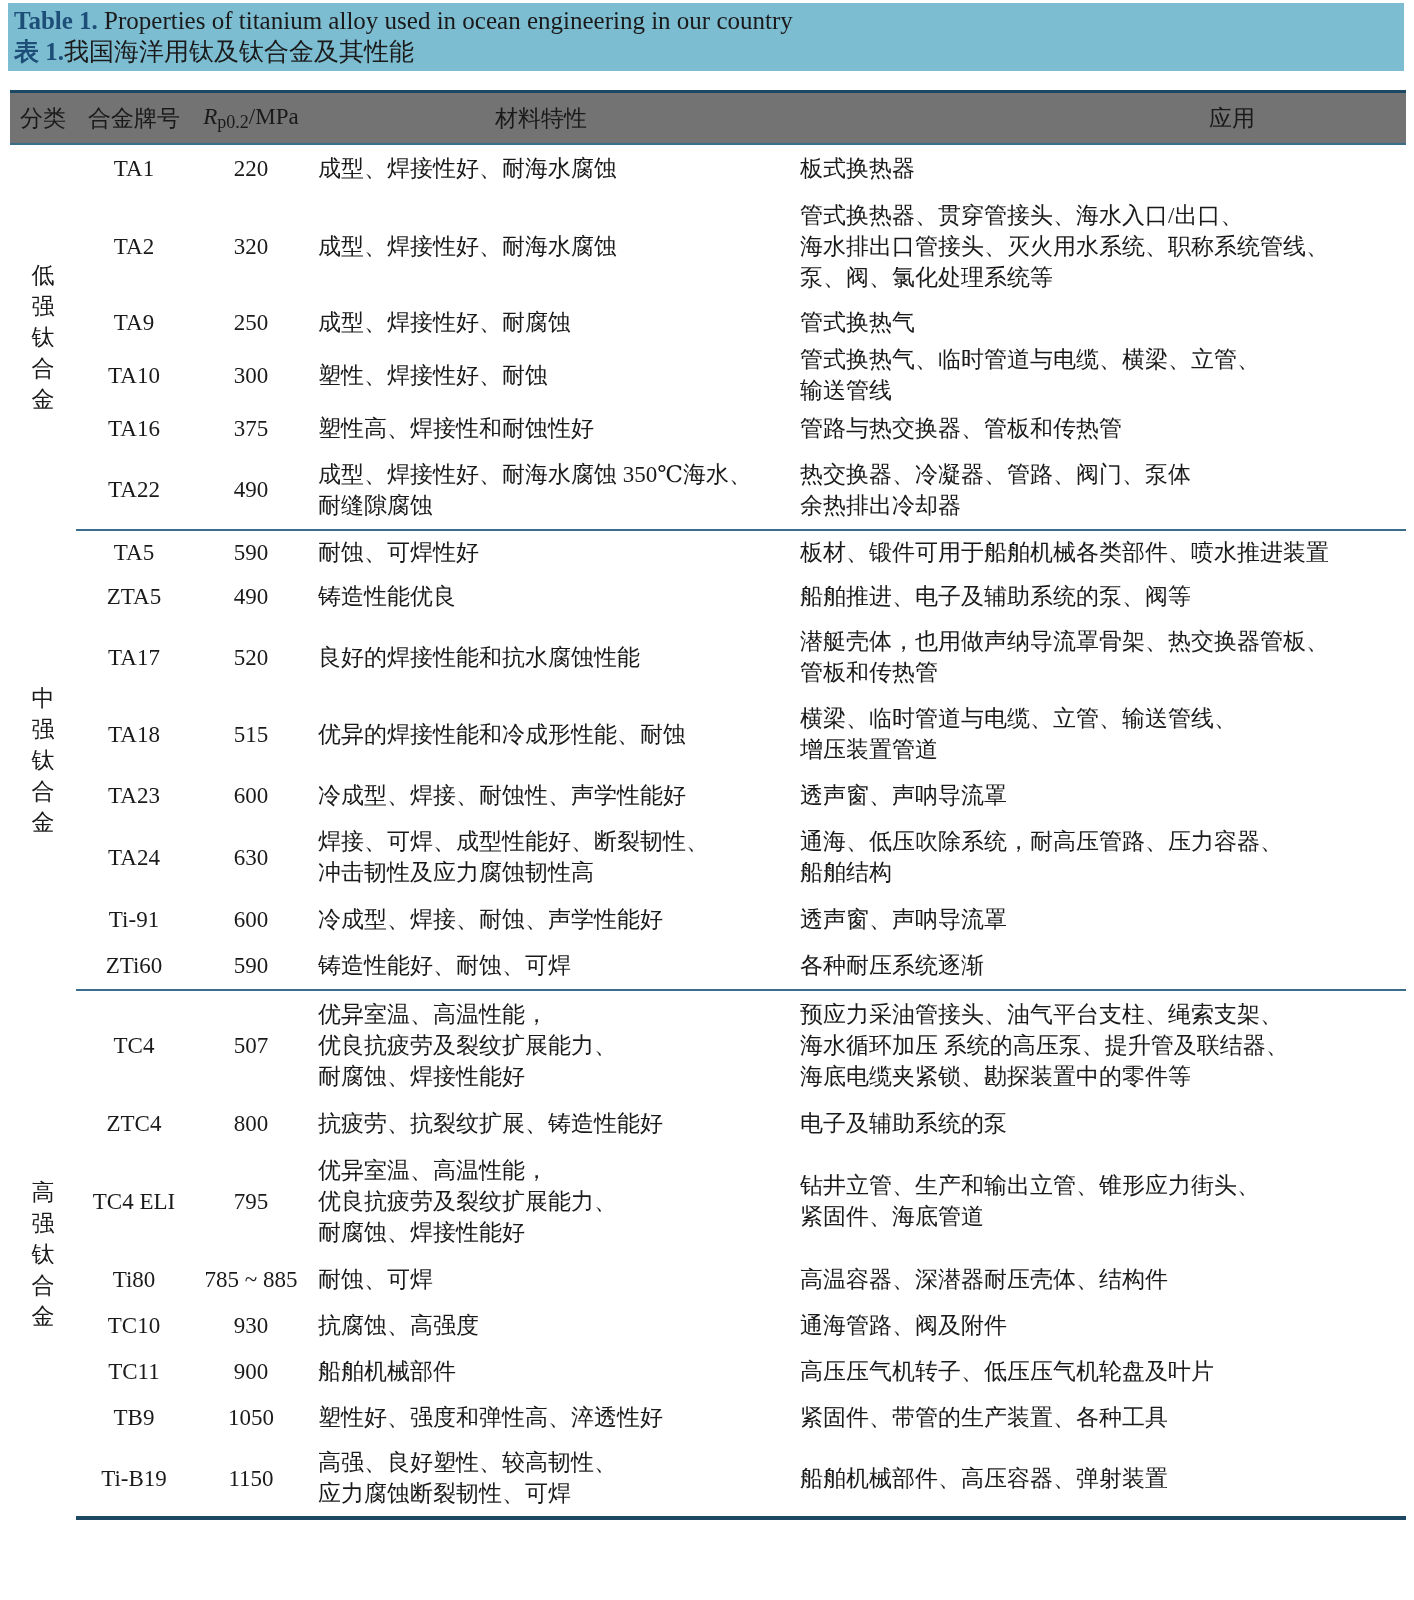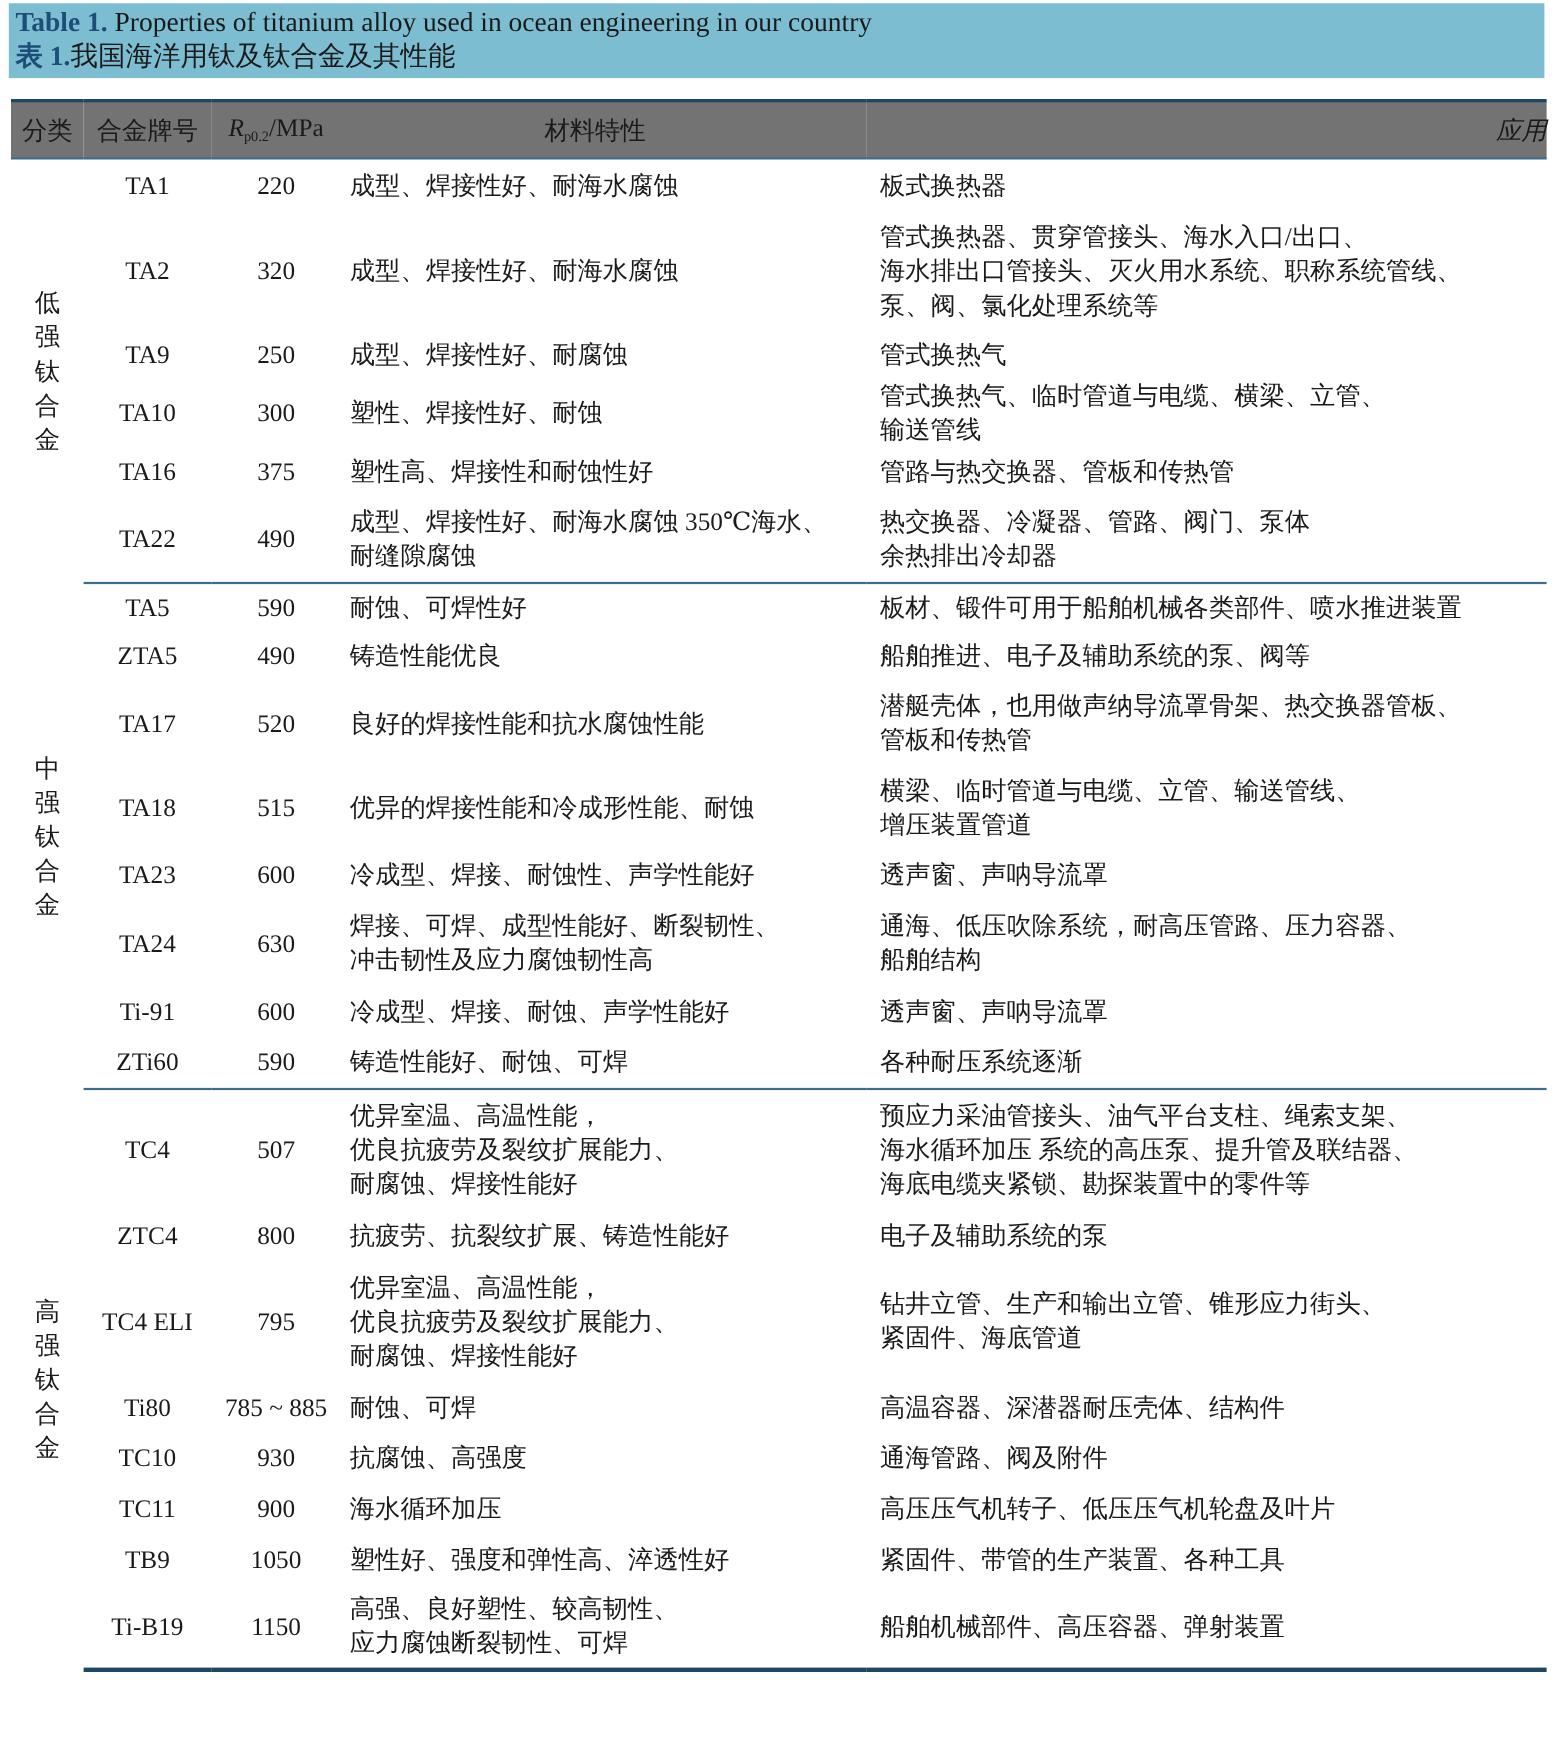--- a/index.html
+++ b/index.html
@@ -8,31 +8,31 @@
   .caption { position: absolute; left: 8px; top: 3px; width: 1396px; height: 68px;
              background: #7dbdd2; padding: 2px 6px; box-sizing: border-box; }
   .caption .line { font-size: 25px; line-height: 31px; white-space: nowrap; }
   .caption .label { color: #1d4e78; font-weight: bold; }
   .caption .line2 .label { }
   .tbl-wrap { position: absolute; left: 10px; top: 90px; width: 1396px; }
   table { border-collapse: collapse; width: 1396px; table-layout: fixed; }
   thead tr { background: #737373; }
   thead th { font-weight: normal; font-size: 23px; height: 50px; padding: 0; text-align: center;
              border-top: 3px solid #1d4863; border-bottom: 2px solid #3b6d8c; }
-  th.c-app { text-align: right; padding-left: 270px; font-style: italic; }
+  th.c-app { text-align: center; padding-left: 270px; }
   th.c-prop { text-align: left; padding-left: 185px; }
   td { font-size: 23px; line-height: 31px; vertical-align: middle; padding: 0; }
   td.c-cat { text-align: center; }
   td.c-grade, td.c-rp { text-align: center; }
   td.c-prop { padding-left: 8px; }
   td.c-app { padding-left: 12px; }
   .cat-text { display: inline-block; width: 26px; line-height: 31px; word-break: break-all; text-align: center; }
   tr.group-end td { border-bottom: 2px solid #3b6d8c; }
   tr.table-end td { border-bottom: 4px solid #1d4863; }
-  .sub { font-size: 13px; vertical-align: -4px; }
+  .sub { font-size: 18px; vertical-align: -4px; }
   .ital { font-style: italic; }
   .multi span { display: block; }
 </style>
 </head>
 <body>
 
 <div class="caption">
   <div class="line line1">
     <span class="label">Table 1.</span><span> Properties of titanium alloy used in ocean engineering in our country</span>
   </div>
@@ -266,21 +266,21 @@
             <span>抗腐蚀、高强度</span>
           </td>
           <td class="c-app multi">
             <span>通海管路、阀及附件</span>
           </td>
         </tr>
         <tr style="height: 46px;">
           <td class="c-grade">TC11</td>
           <td class="c-rp">900</td>
           <td class="c-prop multi">
-            <span>海水循环加压</span>
+            <span>船舶机械部件</span>
           </td>
           <td class="c-app multi">
             <span>高压压气机转子、低压压气机轮盘及叶片</span>
           </td>
         </tr>
         <tr style="height: 46px;">
           <td class="c-grade">TB9</td>
           <td class="c-rp">1050</td>
           <td class="c-prop multi">
             <span>塑性好、强度和弹性高、淬透性好</span>

